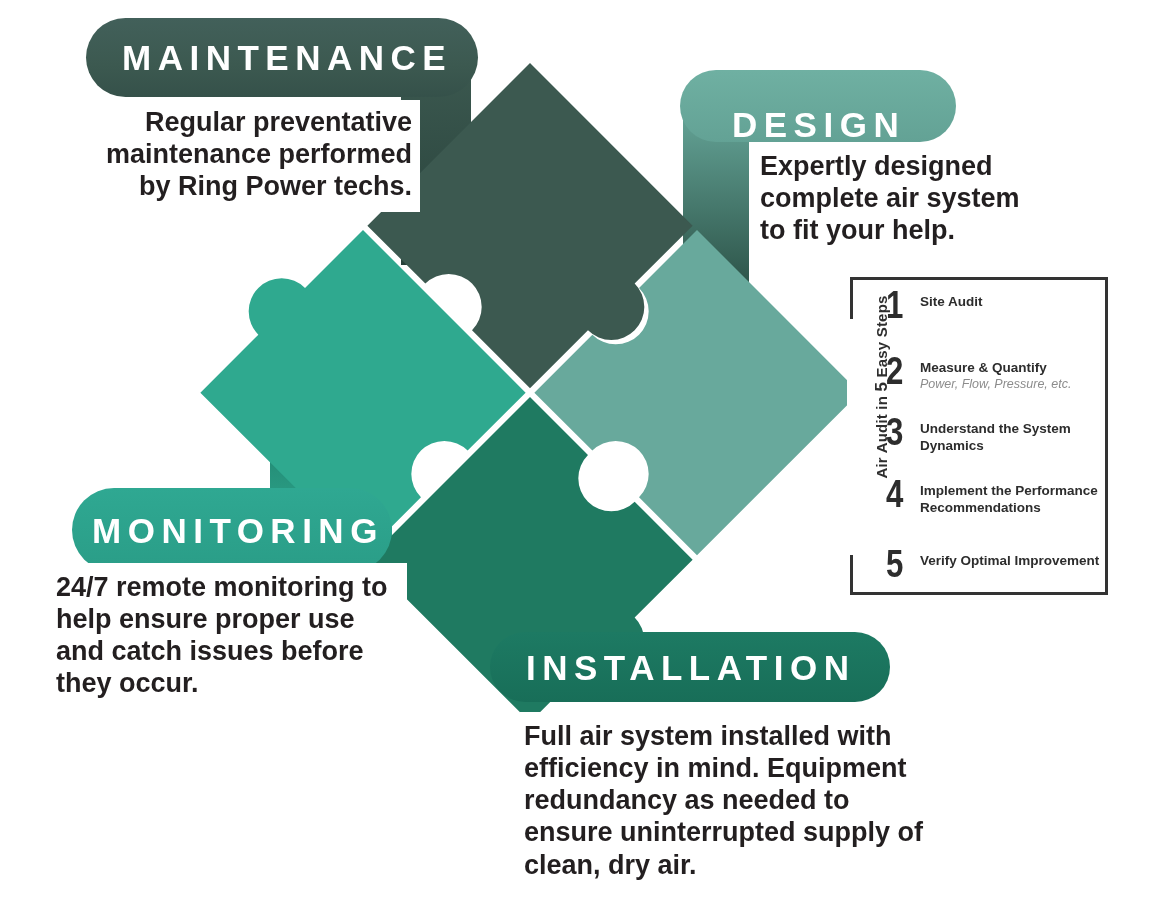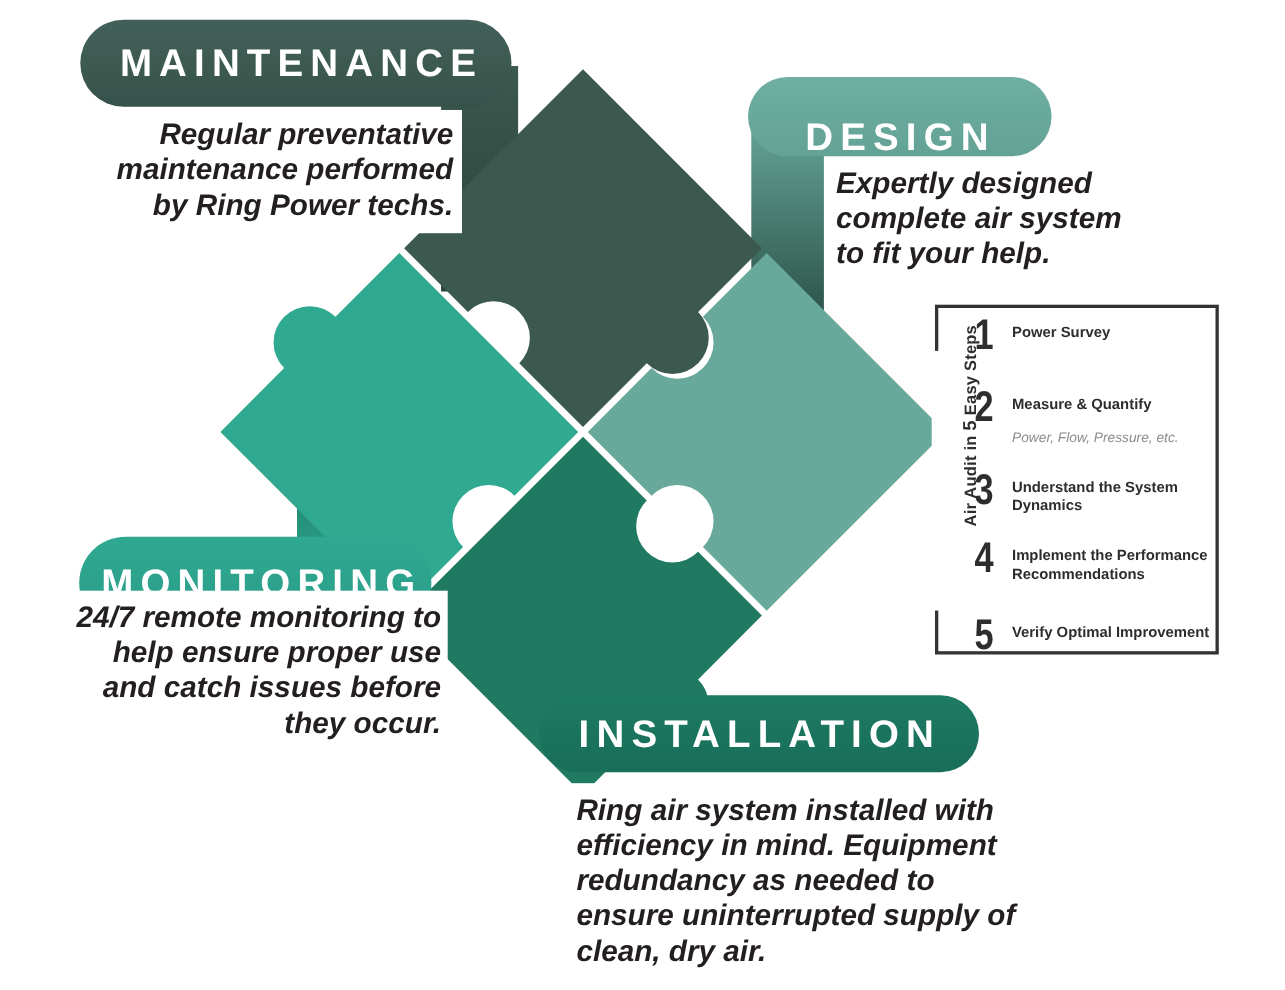--- a/index.html
+++ b/index.html
@@ -10,42 +10,42 @@
   
   #puzzle{position:absolute;left:0;top:0;width:1168px;height:900px;z-index:2;
           pointer-events:none;}
 
   
   .pill{position:absolute;display:flex;align-items:center;
         border-radius:44px;box-sizing:border-box;}
   .pill span{color:#ffffff;font-weight:700;font-size:35px;letter-spacing:6.5px;
              white-space:nowrap;line-height:1;font-stretch:condensed;}
 
-  #pill-maintenance{left:73px;top:18px;width:392px;height:79px;
+  #pill-maintenance{left:86px;top:18px;width:392px;height:79px;
       background:linear-gradient(180deg,#42605a 0%,#3c5950 60%,#35514a 100%);
       padding-left:36px;z-index:6;}
   #pill-design{left:680px;top:70px;width:276px;height:72px;
       background:linear-gradient(180deg,#6fb0a2 0%,#63a295 100%);
       padding-left:52px;z-index:6;align-items:flex-end;}
   #pill-monitoring{left:72px;top:488px;width:320px;height:84px;
       background:linear-gradient(180deg,#2fa892 0%,#2a9d87 100%);
       padding-left:20px;z-index:6;}
   #pill-installation{left:490px;top:632px;width:400px;height:70px;
       background:linear-gradient(180deg,#1d7a63 0%,#186e58 100%);
       padding-left:36px;z-index:6;text-align:center;}
 
   
   .blurb{position:absolute;z-index:7;color:#231f20;
-         font-style:italic;font-weight:700;font-size:27px;line-height:1.19;
+         font-weight:700;font-size:27px;line-height:1.19;
          background:#ffffff;}
   #blurb-maintenance{left:66px;top:100px;width:340px;text-align:right;
       padding:6px 8px 10px 6px;}
   #blurb-design{left:752px;top:144px;width:278px;text-align:left;
       padding:6px 6px 10px 8px;}
-  #blurb-monitoring{left:50px;top:537px;width:345px;text-align:right;
+  #blurb-monitoring{left:50px;top:563px;width:345px;text-align:left;
       padding:8px 6px 10px 6px;}
   #blurb-installation{left:520px;top:712px;width:400px;text-align:left;
       padding:8px 6px 10px 4px;}
 
   
   #steps-box{position:absolute;left:850px;top:277px;width:258px;height:318px;
       z-index:8;background:#ffffff;}
   #steps-frame{position:absolute;inset:0;border:3px solid #333333;
       box-sizing:border-box;}
   
@@ -57,21 +57,21 @@
       white-space:nowrap;z-index:3;letter-spacing:.2px;}
   #steps-caption b{font-size:17px;}
   #steps-list{position:absolute;left:36px;top:10px;right:6px;bottom:6px;z-index:3;}
   .step{display:flex;align-items:flex-start;margin-bottom:14px;}
   .step-num{width:34px;flex:0 0 34px;font-size:39px;line-height:.92;
       font-weight:700;color:#2d2d2d;font-family:"Liberation Sans",sans-serif;
       transform:scaleX(.80);transform-origin:left top;letter-spacing:-1px;}
   .step-body{padding-top:7px;}
   .step-title{font-size:13.5px;font-weight:700;color:#2d2d2d;line-height:1.22;}
   .step-sub{font-size:12.5px;font-style:italic;color:#8c8c8c;line-height:1.2;
-      margin-top:15px;}
+      margin-top:1px;}
   .step.s1{margin-bottom:30px;}
   .step.s2{margin-bottom:22px;}
   .step.s3{margin-bottom:22px;}
   .step.s4{margin-bottom:30px;}
 </style>
 </head>
 <body>
 
 <div id="stage">
 
@@ -149,36 +149,36 @@
   <div class="blurb" id="blurb-design">Expertly designed complete air system to fit your help.</div>
 
   <div class="pill" id="pill-monitoring">
     <span>MONITORING</span>
   </div>
   <div class="blurb" id="blurb-monitoring">24/7 remote monitoring to help ensure proper use and catch issues before they occur.</div>
 
   <div class="pill" id="pill-installation">
     <span>INSTALLATION</span>
   </div>
-  <div class="blurb" id="blurb-installation">Ring air system installed with efficiency in mind. Equipment redundancy as needed to ensure uninterrupted supply of clean, dry air.</div>
+  <div class="blurb" id="blurb-installation">Full air system installed with efficiency in mind. Equipment redundancy as needed to ensure uninterrupted supply of clean, dry air.</div>
 
   <div id="steps-box">
     <div id="steps-frame"></div>
     <div id="steps-notch"></div>
 
     <div id="steps-caption">
       <span>Air Audit in </span><b>5</b><span> Easy Steps</span>
     </div>
 
     <div id="steps-list">
 
       <div class="step s1">
         <div class="step-num">1</div>
         <div class="step-body">
-          <div class="step-title">Power Survey</div>
+          <div class="step-title">Site Audit</div>
         </div>
       </div>
 
       <div class="step s2">
         <div class="step-num">2</div>
         <div class="step-body">
           <div class="step-title">Measure &amp; Quantify</div>
           <div class="step-sub">Power, Flow, Pressure, etc.</div>
         </div>
       </div>

